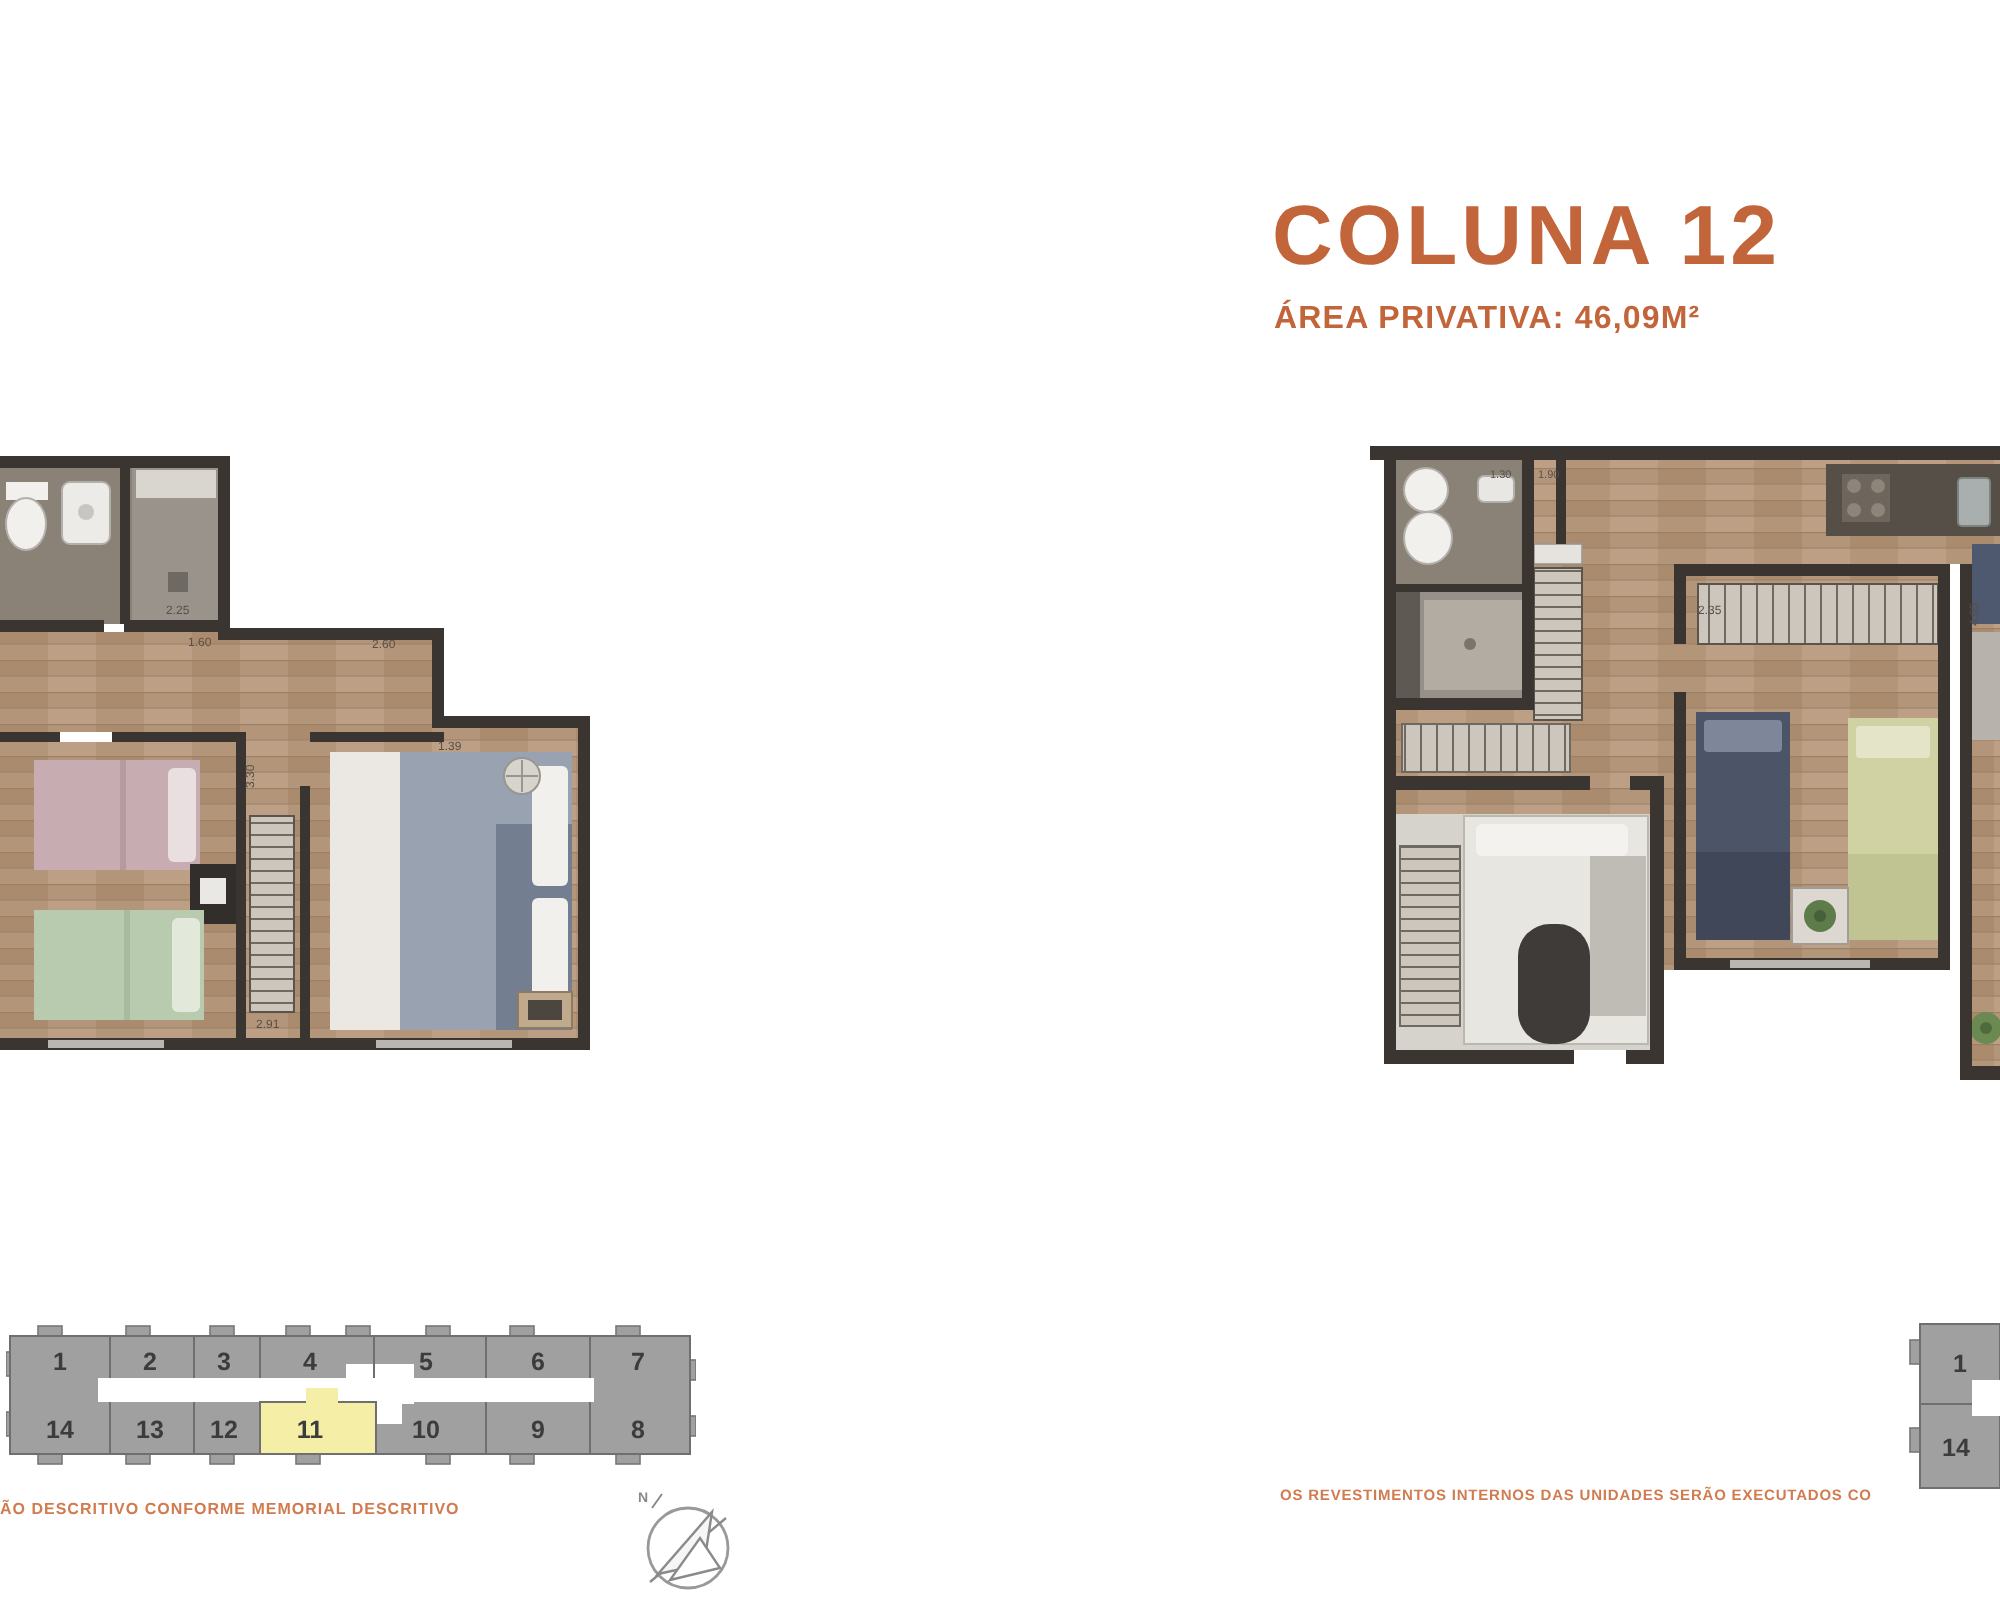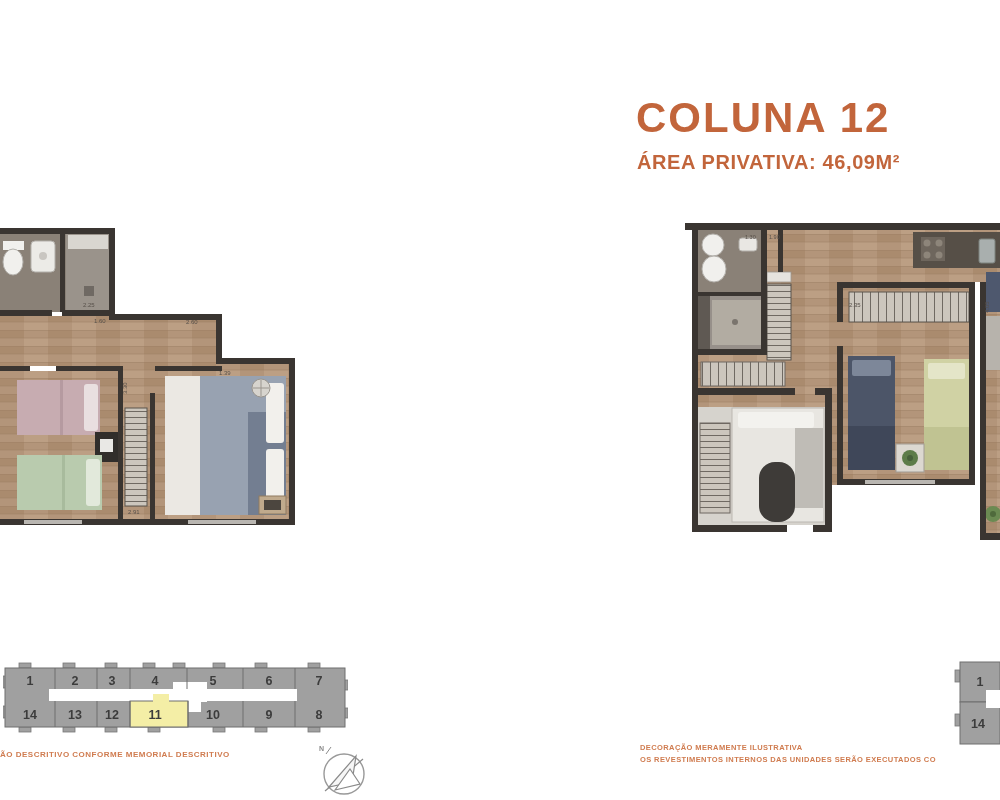--- a/index.html
+++ b/index.html
@@ -1,20 +1,20 @@
 <!DOCTYPE html>
 <html><head>
 <meta charset="utf-8">
 <style>
   html,body{margin:0;padding:0;background:#fff;}
   #page{position:relative;width:1000px;height:800px;background:#fff;overflow:hidden;
         font-family:"Liberation Sans",sans-serif;}
   .abs{position:absolute;}
   #title{left:636px;top:94px;font-size:42px;font-weight:bold;color:#c2653b;letter-spacing:2px;}
-  #subtitle{left:637px;top:151px;font-size:20px;font-weight:bold;color:#c2653b;letter-spacing:0.6px;}
+  #subtitle{left:637px;top:151px;font-size:16px;font-weight:bold;color:#c2653b;letter-spacing:0.6px;}
   .disc{color:#d07c50;font-weight:bold;font-size:8px;letter-spacing:0.5px;white-space:nowrap;}
   #disc-left{left:0px;top:750px;}
   #disc-right{left:640px;top:742px;width:360px;overflow:hidden;}
   #disc-right div{line-height:12px;font-size:7.5px;letter-spacing:0.4px;color:#d07c50;font-weight:bold;white-space:nowrap;}
   svg text{font-family:"Liberation Sans",sans-serif;}
   .dim{font-size:6px;fill:#57504a;}
   .dim-s{font-size:5.5px;fill:#57504a;}
   .unit-num{font-size:12.5px;font-weight:bold;fill:#3c3c3c;text-anchor:middle;}
   .wall{fill:#3a3531;}
   .win{fill:#b9b6b1;}
@@ -292,17 +292,16 @@
     <text x="7" y="13" font-size="7" fill="#8a8a8a" font-weight="bold">N</text>
     <line x1="14" y1="16" x2="19" y2="9" stroke="#8a8a8a" stroke-width="1"></line>
     <circle cx="32" cy="36" r="20" fill="none" stroke="#999" stroke-width="1.4"></circle>
     <line x1="13" y1="53" x2="51" y2="21" stroke="#8a8a8a" stroke-width="1.2"></line>
     <polygon points="17,49 44,18 40,44" fill="#f6f6f6" stroke="#8a8a8a" stroke-width="1.2"></polygon>
     <polygon points="23,52 48,46 38,31" fill="#ffffff" stroke="#8a8a8a" stroke-width="1.2"></polygon>
   </svg>
 
   <div id="disc-left" class="abs disc">ÃO DESCRITIVO CONFORME MEMORIAL DESCRITIVO</div>
   <div id="disc-right" class="abs">
-    <div>DECORAÇÃO MERAMENTE ILUSTRATIVA</div>
     <div>OS REVESTIMENTOS INTERNOS DAS UNIDADES SERÃO EXECUTADOS CO</div>
   </div>
 
 </div>
 
 </body></html>

